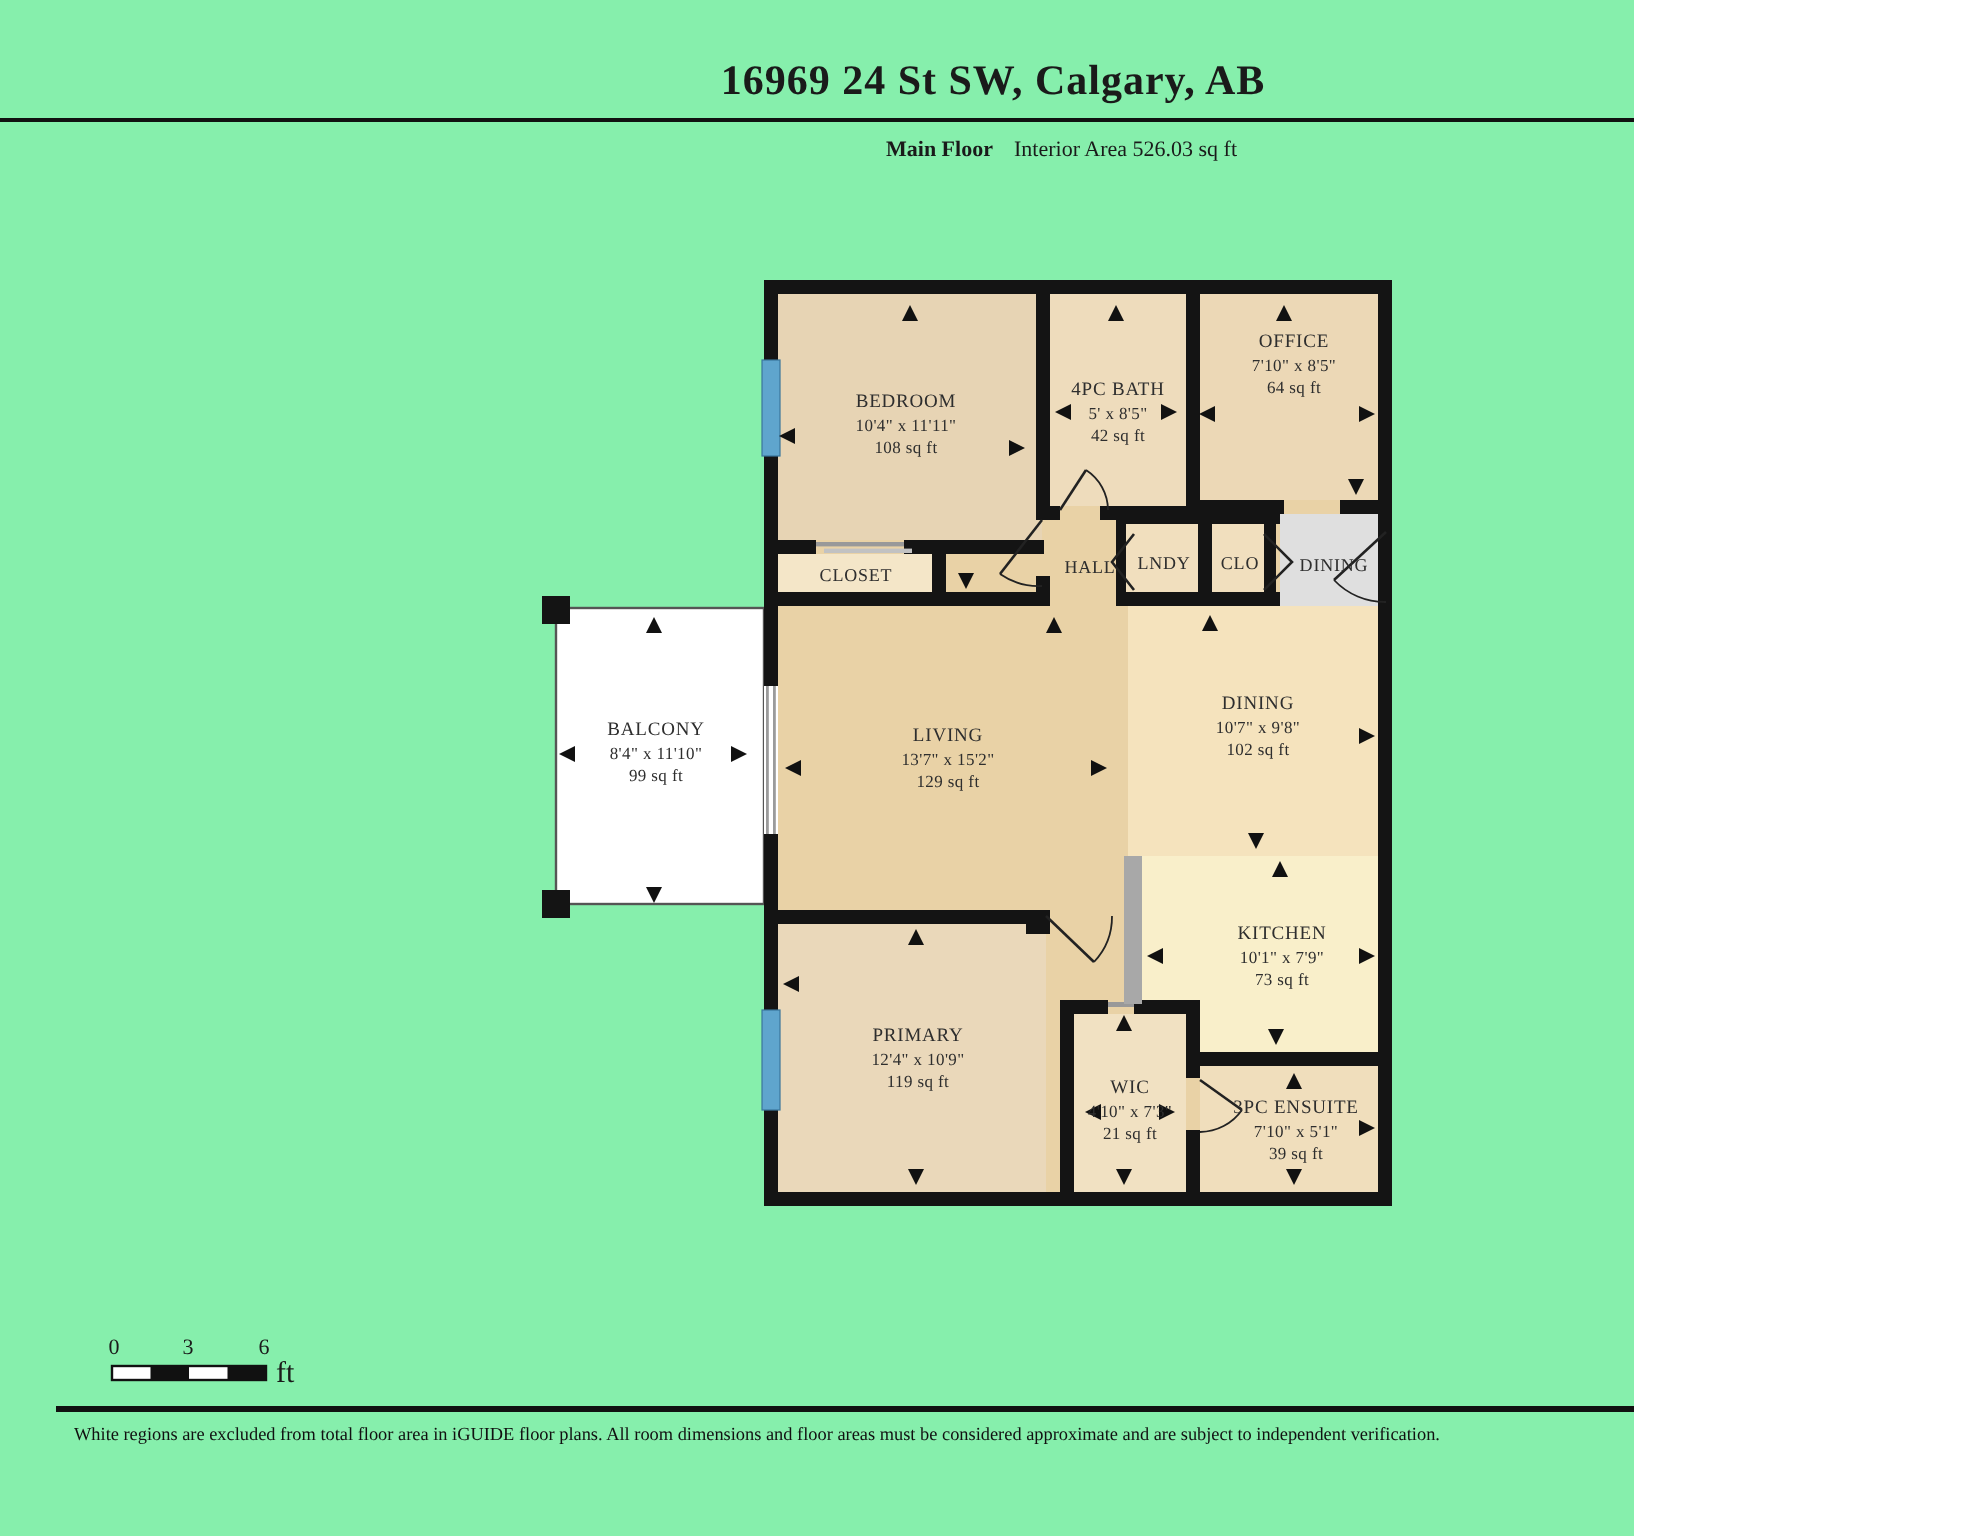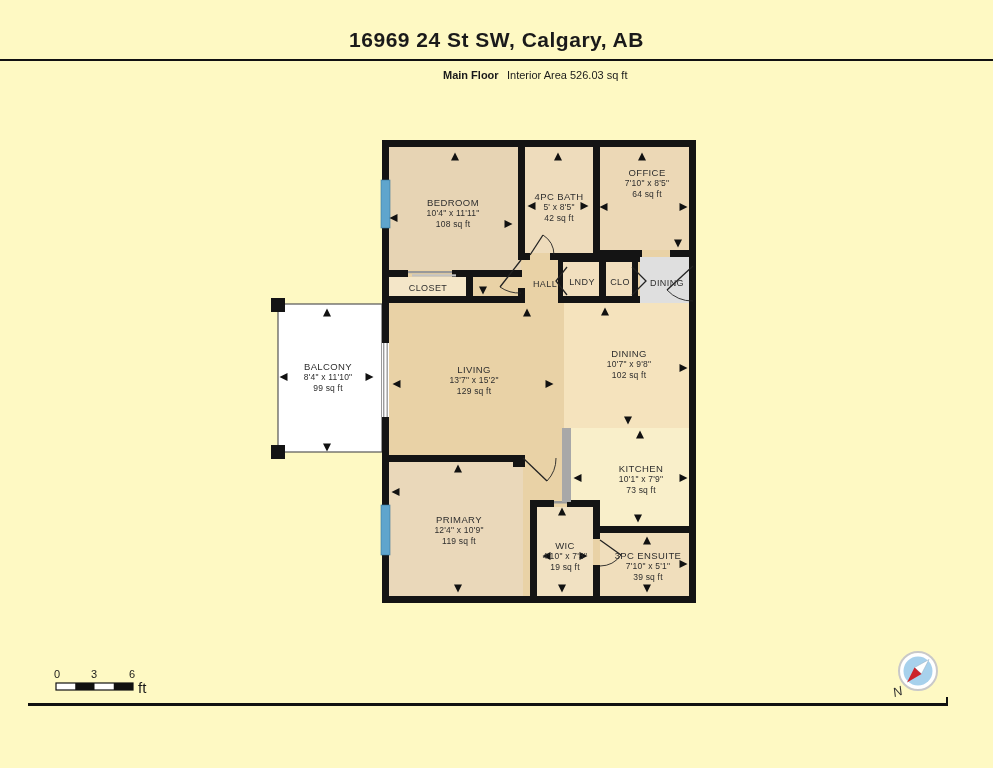--- a/index.html
+++ b/index.html
@@ -1,17 +1,17 @@
 <!DOCTYPE html>
 <html><head>
 <meta charset="utf-8">
 <style>
   html,body{margin:0;padding:0;background:#fff;}
-  #page{position:relative;width:993px;height:768px;background:#fef9c3;overflow:hidden;
-        font-family:Liberation Sans, sans-serif;color:#1a1a1a;}
+  #page{position:relative;width:817px;height:768px;background:#86efac;overflow:hidden;
+        font-family:Liberation Serif, serif;color:#1a1a1a;}
   .abs{position:absolute;}
   #title{left:0;top:28px;width:993px;text-align:center;font-size:21px;font-weight:bold;letter-spacing:.5px;}
   #hrule{left:0;top:59px;width:993px;height:2px;background:#111;}
   #floor-label{left:443px;top:69px;font-size:11px;font-weight:bold;}
   #area-label{left:507px;top:69px;font-size:11px;}
   svg{position:absolute;left:0;top:0;}
   .rlabel{position:absolute;transform:translate(-50%,-50%);text-align:center;white-space:nowrap;
           color:#2e2e2e;line-height:11px;z-index:5;}
   .rname{font-size:9.5px;letter-spacing:.4px;}
   .rdims{font-size:8.5px;letter-spacing:.2px;}
@@ -222,30 +222,31 @@
     <div class="rdims">73 sq ft</div>
   </div>
   <div class="rlabel" style="left:459px;top:530px">
     <div class="rname">PRIMARY</div>
     <div class="rdims">12'4" x 10'9"</div>
     <div class="rdims">119 sq ft</div>
   </div>
   <div class="rlabel" style="left:565px;top:556px">
     <div class="rname">WIC</div>
     <div class="rdims">4'10" x 7'3"</div>
-    <div class="rdims">19 sq ft</div>
+    <div class="rdims">21 sq ft</div>
   </div>
   <div class="rlabel" style="left:648px;top:566px">
     <div class="rname">3PC ENSUITE</div>
     <div class="rdims">7'10" x 5'1"</div>
     <div class="rdims">39 sq ft</div>
   </div>
 
   <span class="abs" id="scale-0" style="left:57px;top:668px">0</span>
   <span class="abs" id="scale-3" style="left:94px;top:668px">3</span>
   <span class="abs" id="scale-6" style="left:132px;top:668px">6</span>
   <span class="abs" id="scale-ft" style="left:138px;top:679px">ft</span>
 
   <span class="abs" id="north-n">N</span>
   <div class="abs" id="brule"></div>
   <div class="abs" id="brule-tick"></div>
+  <div class="abs" id="disclaimer">White regions are excluded from total floor area in iGUIDE floor plans. All room dimensions and floor areas must be considered approximate and are subject to independent verification.</div>
 
 </div>
 
 </body></html>

